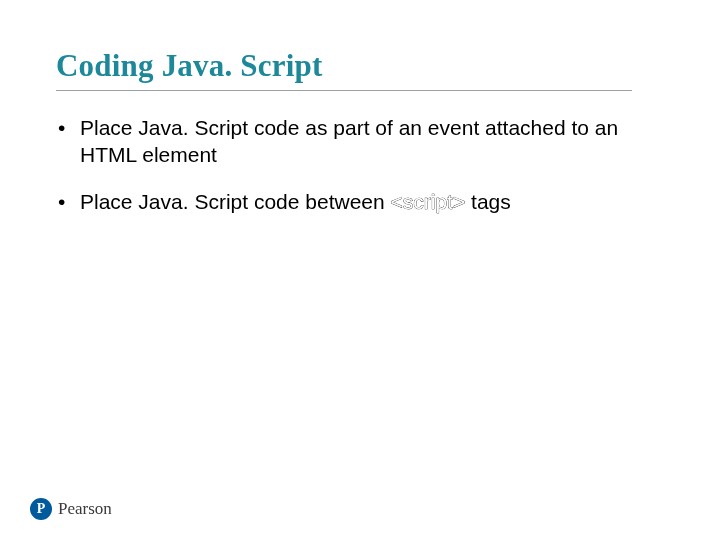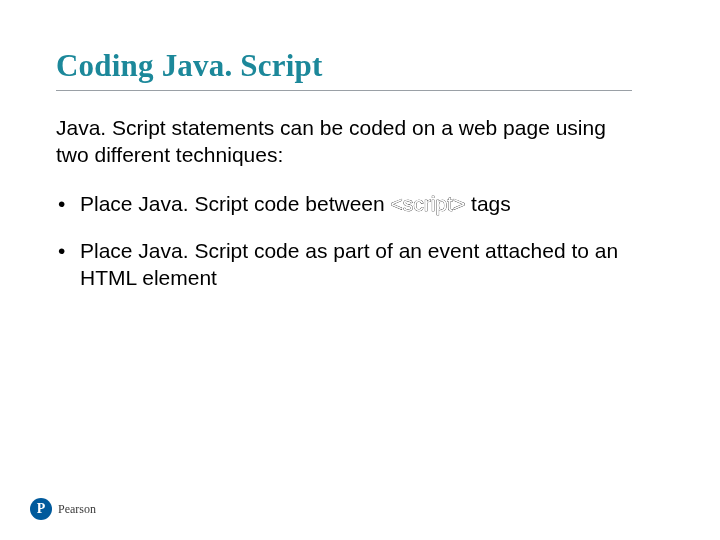--- a/index.html
+++ b/index.html
@@ -88,44 +88,43 @@
     align-items: center;
     justify-content: center;
     color: #fff;
     font-family: Georgia, serif;
     font-weight: bold;
     font-size: 14px;
     line-height: 1;
   }
   .logo-text {
     font-family: Georgia, "Times New Roman", serif;
-    font-size: 12px;
+    font-size: 17px;
     color: #3a3a3a;
   }
   .copyright {
     font-size: 13.5px;
     color: #000;
   }
 </style>
 </head>
 <body>
 
 <div class="slide">
 
   <h1 class="title">Coding Java. Script</h1>
   <hr class="rule">
 
-  <p class="lead">Java. Script statements can be coded on a web page using two different techniques:</p>
 
   <ul class="bullets">
     <li>
-      <span>Place Java. Script code between </span><span class="outline">&lt;script&gt;</span><span> tags</span>
+      <span>Place Java. Script code as part of an event attached to an HTML element</span>
     </li>
     <li>
-      <span>Place Java. Script code as part of an event attached to an HTML element</span>
+      <span>Place Java. Script code between </span><span class="outline">&lt;script&gt;</span><span> tags</span>
     </li>
   </ul>
 
   <div class="footer">
     <div class="logo">
       <div class="logo-mark">P</div>
       <div class="logo-text">Pearson</div>
     </div>
   </div>
 

